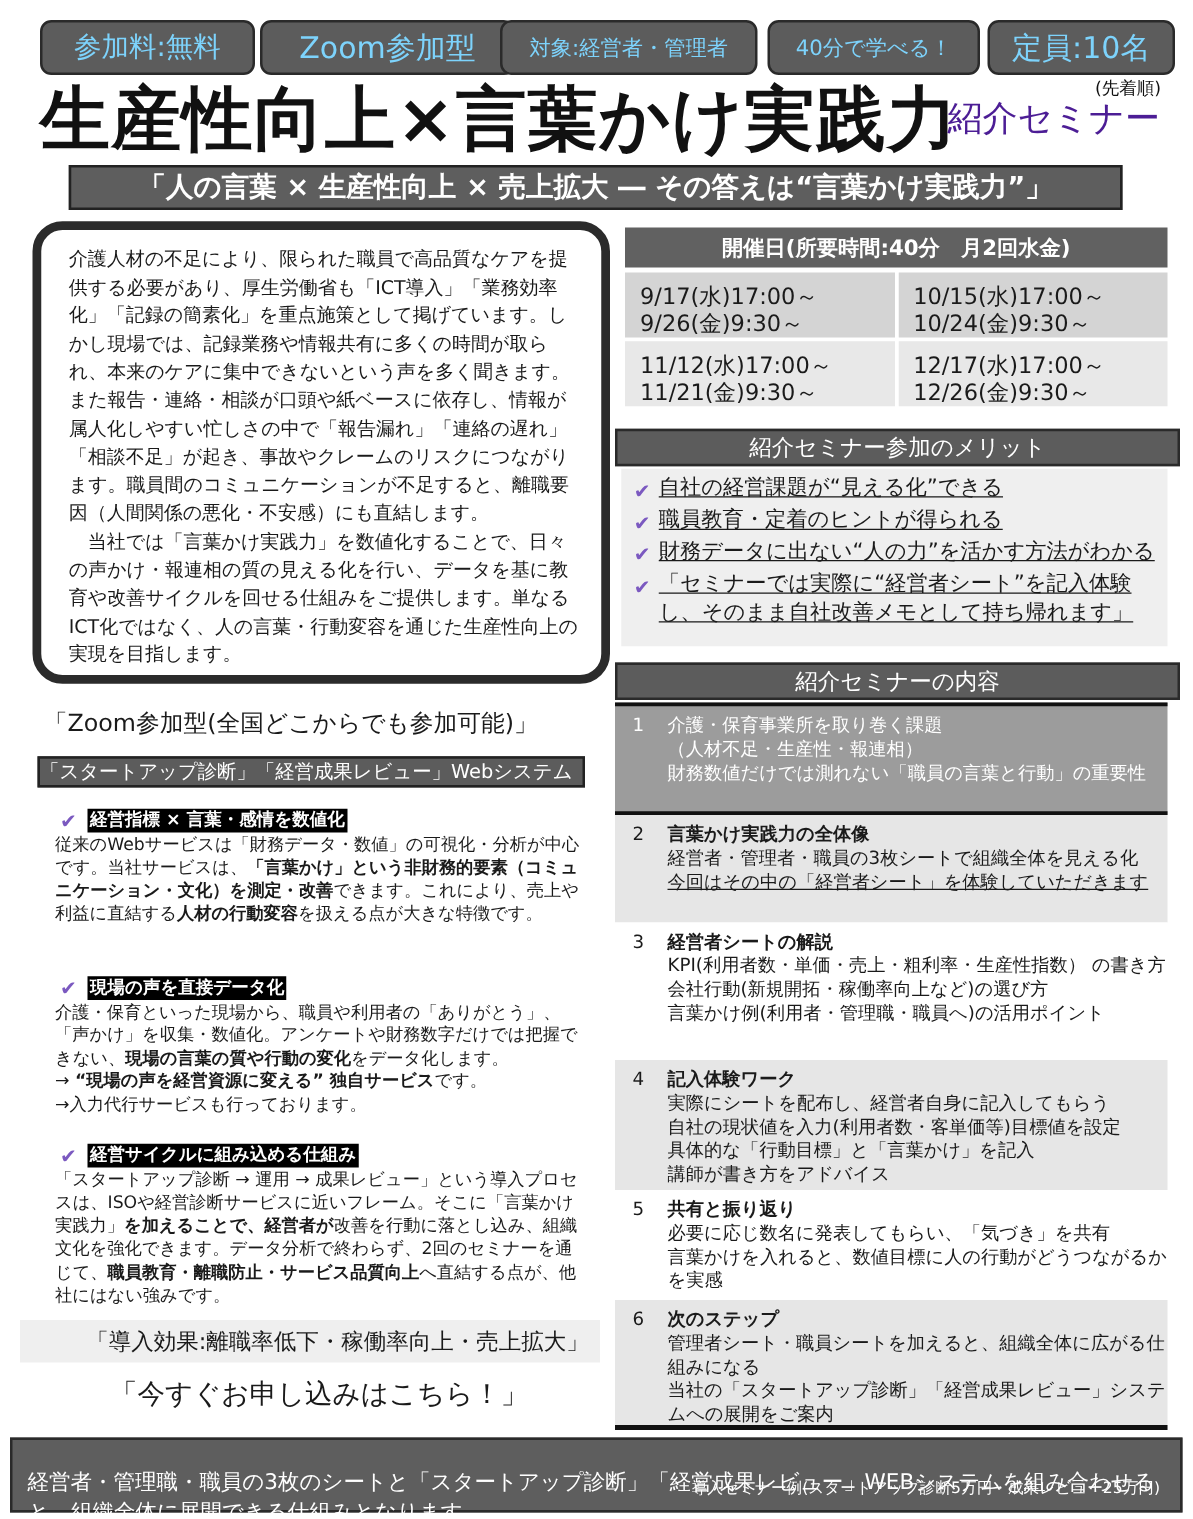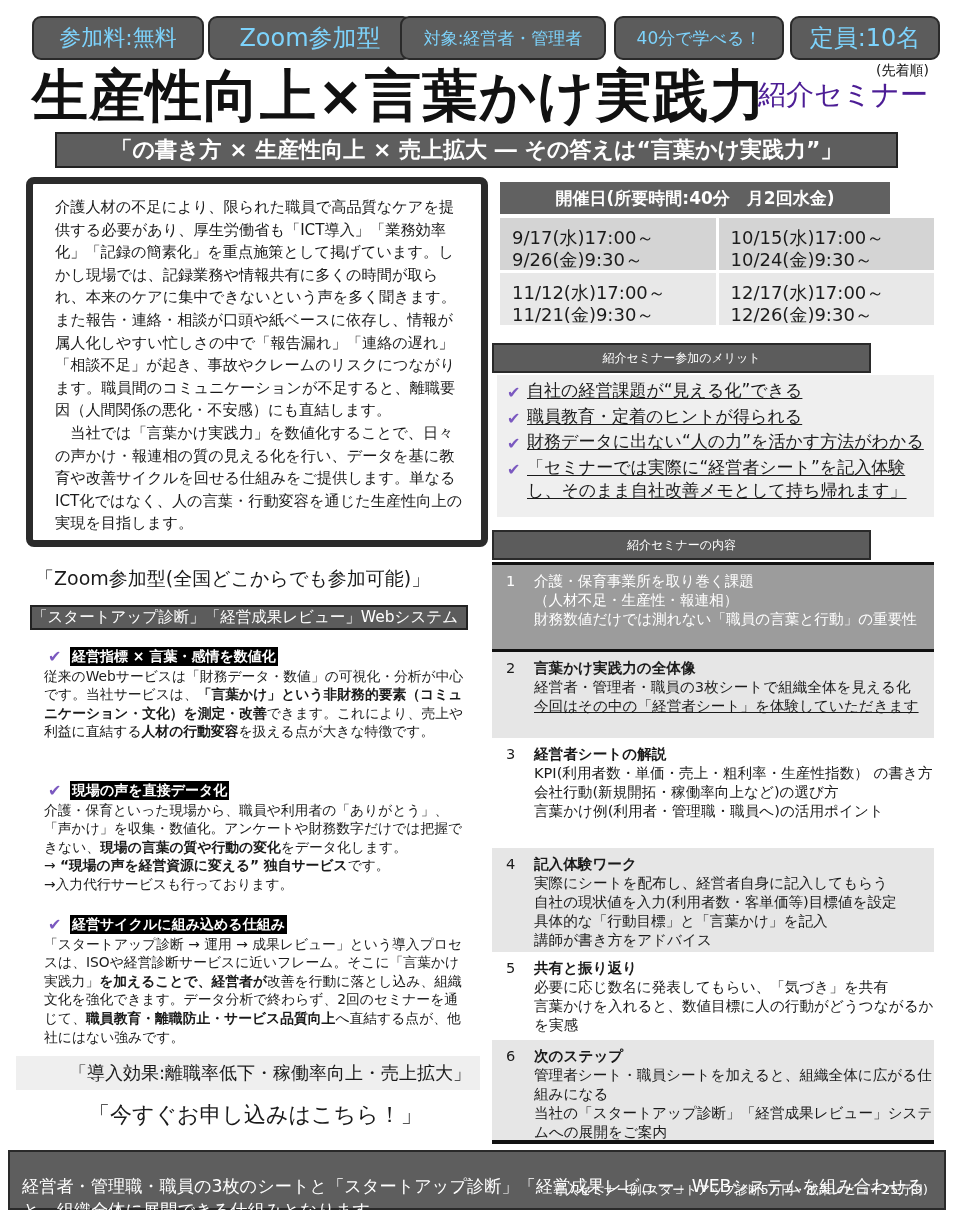--- a/index.html
+++ b/index.html
@@ -7,31 +7,31 @@
 
   
   .badge { position: absolute; top: 16px; height: 44px; background: #5c5c5c; border: 2px solid #2a2a2a; border-radius: 9px; color: #7dd3fc; display: flex; align-items: center; justify-content: center; white-space: nowrap; }
   .title-main { position: absolute; left: 32px; top: 56px; font-size: 56px; font-weight: bold; letter-spacing: 1px; line-height: 80px; color: #111; white-space: nowrap; }
   .title-sub { position: absolute; left: 758px; top: 76px; font-size: 28px; color: #4c1d95; white-space: nowrap; }
   .title-note { position: absolute; left: 876px; top: 62px; font-size: 14px; color: #111; }
 
   .banner { position: absolute; left: 55px; top: 132px; width: 843px; height: 36px; background: #5e5e5e; border: 2px solid #222; color: #fff; font-size: 22px; font-weight: bold; display: flex; align-items: center; justify-content: center; white-space: nowrap; }
 
   
-  .intro { position: absolute; left: 26px; top: 177px; width: 462px; height: 370px; border: 7px solid #2b2b2b; border-radius: 8px; background: #fff; padding: 12px 18px 0 22px; font-size: 15.2px; line-height: 22.6px; color: #1a1a1a; }
+  .intro { position: absolute; left: 26px; top: 177px; width: 462px; height: 370px; border: 7px solid #2b2b2b; border-radius: 24px; background: #fff; padding: 12px 18px 0 22px; font-size: 15.2px; line-height: 22.6px; color: #1a1a1a; }
   .intro p { white-space: pre-wrap; }
 
   
-  .sched-head { position: absolute; left: 500px; top: 182px; width: 390px; height: 32px; background: #616161; color: #fff; font-size: 17px; font-weight: bold; display: flex; align-items: center; justify-content: center; }
+  .sched-head { position: absolute; left: 500px; top: 182px; width: 434px; height: 32px; background: #616161; color: #fff; font-size: 17px; font-weight: bold; display: flex; align-items: center; justify-content: center; }
   .sched-grid { position: absolute; left: 500px; top: 218px; width: 434px; display: grid; grid-template-columns: 1fr 1fr; gap: 3px; }
   .sched-cell { height: 52px; padding: 9px 12px; font-size: 18px; line-height: 22px; color: #1a1a1a; white-space: pre-line; }
   .sched-cell.r0 { background: #d4d4d4; }
   .sched-cell.r1 { background: #e8e8e8; }
 
-  .sec-head { position: absolute; left: 492px; width: 379px; height: 30px; background: #5c5c5c; border: 2px solid #2a2a2a; color: #fff; font-size: 12px; display: flex; align-items: center; justify-content: center; }
+  .sec-head { position: absolute; left: 492px; width: 452px; height: 30px; background: #5c5c5c; border: 2px solid #2a2a2a; color: #fff; font-size: 18px; display: flex; align-items: center; justify-content: center; }
 
   .merits { position: absolute; left: 497px; top: 375px; width: 437px; height: 142px; background: #efefef; padding: 4px 0 0 10px; font-size: 17px; line-height: 23.5px; }
   .merit { display: flex; align-items: flex-start; }
   .merit .txt { text-decoration: underline; text-underline-offset: 2px; }
   .chk { display: inline-block; width: 20px; min-width: 20px; color: #7b59c0; font-size: 16px; margin-top: 2px; }
 
   
   .content-list { position: absolute; left: 492px; top: 562px; width: 442px; }
   .c-item { display: flex; padding: 6px 0 0 0; font-size: 14.6px; line-height: 19px; }
   .c-item .num { width: 42px; min-width: 42px; padding-left: 14px; }
@@ -77,21 +77,21 @@
   </div>
 <div class="badge" style="left:790px;width:150px;font-size:24px;">
     <span>定員:10名</span>
   </div>
 
 <div class="title-main">生産性向上×言葉かけ実践力</div>
 <div class="title-sub">紹介セミナー</div>
 <div class="title-note">(先着順)</div>
 
 <div class="banner">
-    <span>「の書き方 × 生産性向上 × 売上拡大 ― その答えは“言葉かけ実践力”」</span>
+    <span>「人の言葉 × 生産性向上 × 売上拡大 ― その答えは“言葉かけ実践力”」</span>
   </div>
 
 <div class="intro">
   <p>介護人材の不足により、限られた職員で高品質なケアを提供する必要があり、厚生労働省も「ICT導入」「業務効率化」「記録の簡素化」を重点施策として掲げています。しかし現場では、記録業務や情報共有に多くの時間が取られ、本来のケアに集中できないという声を多く聞きます。また報告・連絡・相談が口頭や紙ベースに依存し、情報が属人化しやすい忙しさの中で「報告漏れ」「連絡の遅れ」「相談不足」が起き、事故やクレームのリスクにつながります。職員間のコミュニケーションが不足すると、離職要因（人間関係の悪化・不安感）にも直結します。</p>
   <p>　当社では「言葉かけ実践力」を数値化することで、日々の声かけ・報連相の質の見える化を行い、データを基に教育や改善サイクルを回せる仕組みをご提供します。単なるICT化ではなく、人の言葉・行動変容を通じた生産性向上の実現を目指します。</p>
 </div>
 
 <div class="sched-head">開催日(所要時間:40分　月2回水金)</div>
 <div class="sched-grid">
   <div class="sched-cell r0">9/17(水)17:00～

